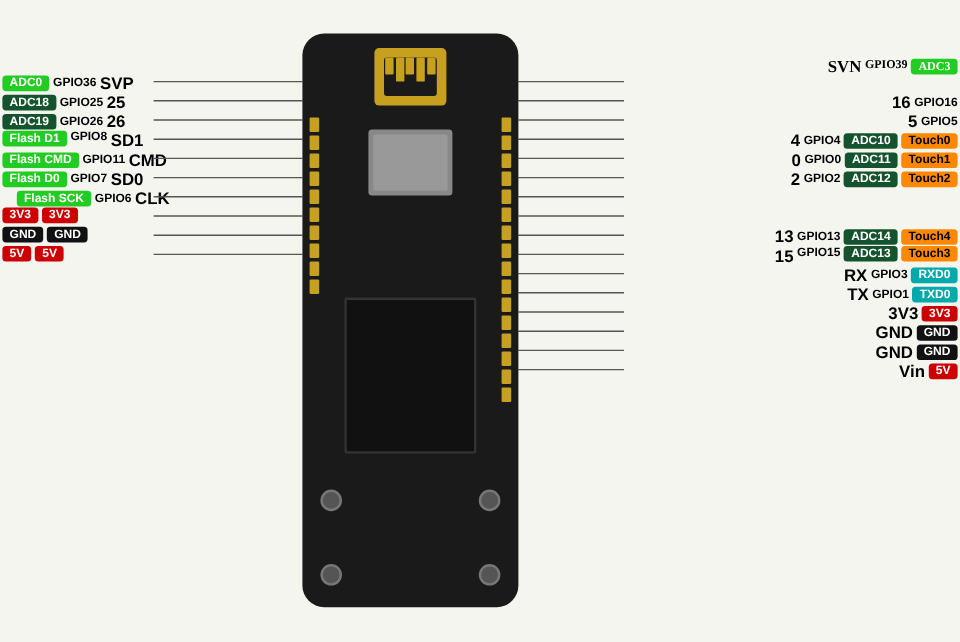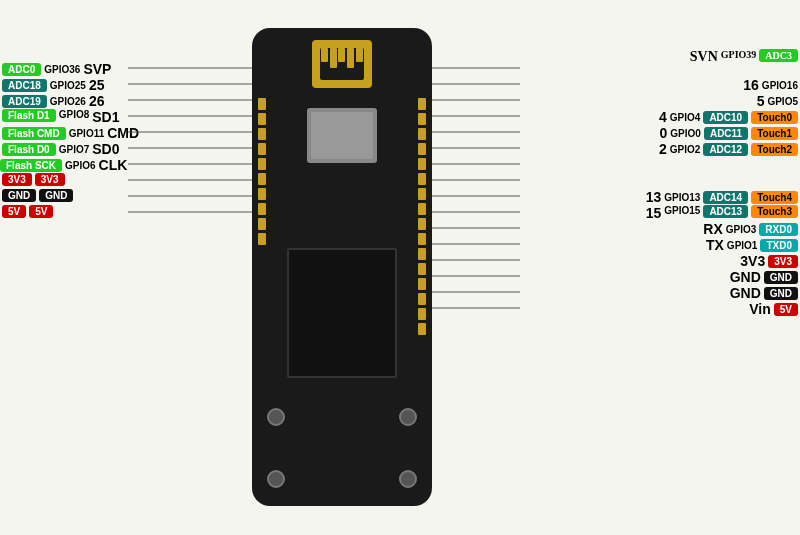--- a/index.html
+++ b/index.html
@@ -110,21 +110,21 @@
     .lbl {
       display: inline-block;
       padding: 1px 6px;
       border-radius: 3px;
       font-size: 10px;
       font-weight: bold;
       color: white;
       white-space: nowrap;
     }
     .lbl-green { background: #22cc22; }
-    .lbl-magenta { background: #0f766e; }
+    .lbl-magenta { background: #14532d; }
     .lbl-orange { background: #ff8800; color: #000; }
     .lbl-red { background: #cc0000; }
     .lbl-black { background: #111111; }
     .lbl-cyan { background: #00aaaa; }
 
     .gpio-text {
       font-size: 10px;
       font-weight: bold;
       color: #000;
       white-space: nowrap;
@@ -259,21 +259,21 @@
     <span class="gpio-text">GPIO11</span>
     <span class="pin-num">CMD</span>
   </div>
 
   <div style="position:absolute;left:2px;top:141px;display:flex;align-items:center;gap:3px;">
     <span class="lbl lbl-green">Flash D0</span>
     <span class="gpio-text">GPIO7</span>
     <span class="pin-num">SD0</span>
   </div>
 
-  <div style="position:absolute;left:0;top:157px;display:flex;align-items:center;gap:3px;">
+  <div style="position:absolute;left:14px;top:157px;display:flex;align-items:center;gap:3px;">
     <span class="lbl lbl-green">Flash SCK</span>
     <span class="gpio-text">GPIO6</span>
     <span class="pin-num">CLK</span>
   </div>
 
   <div style="position:absolute;left:2px;top:173px;display:flex;align-items:center;gap:3px;">
     <span class="lbl lbl-red">3V3</span>
     <span style="display:inline-block;padding:1px 6px;border-radius:3px;font-size:10px;font-weight:bold;color:white;background:#cc0000;">3V3</span>
   </div>
 

